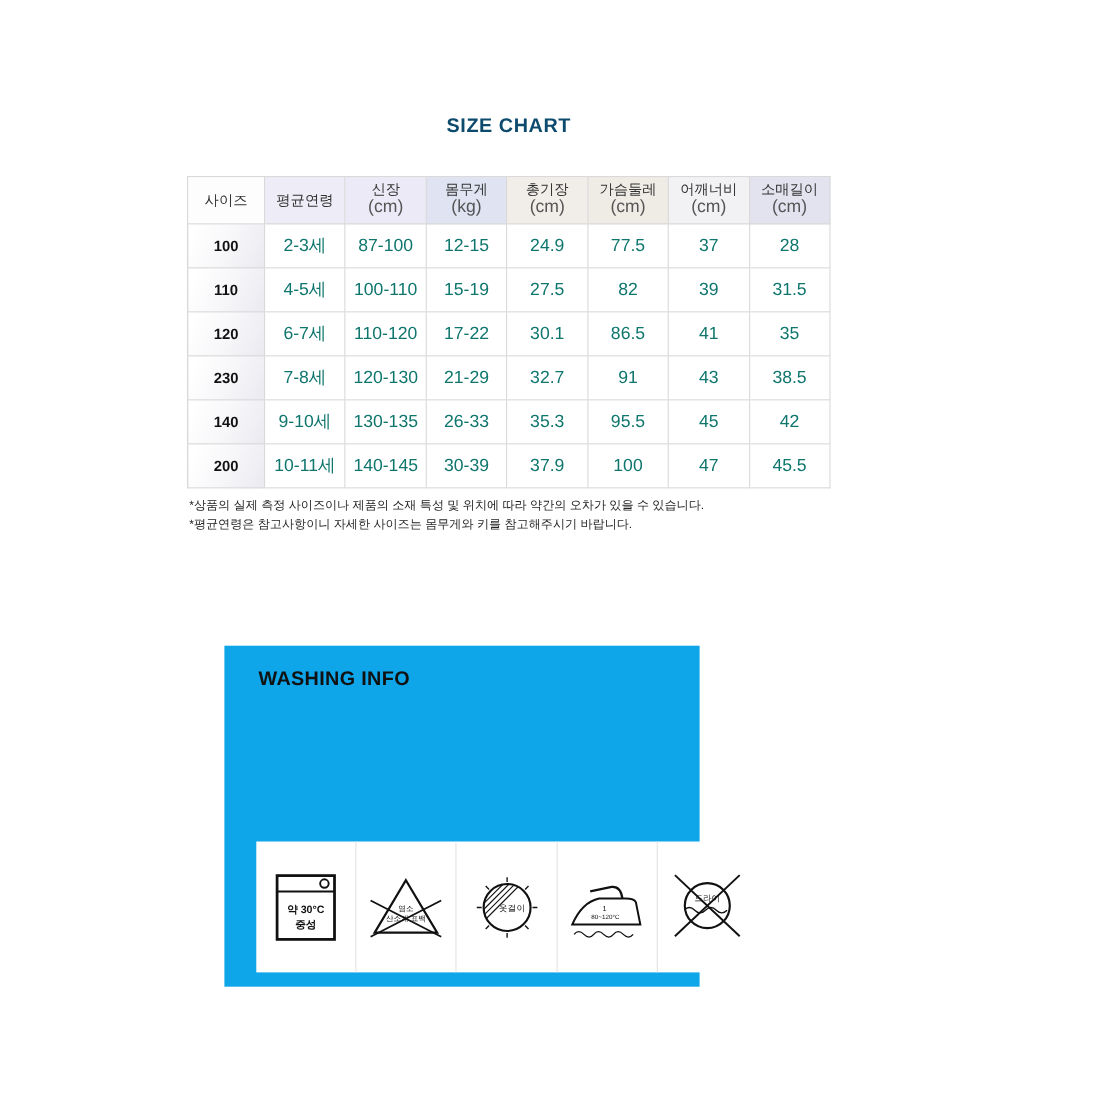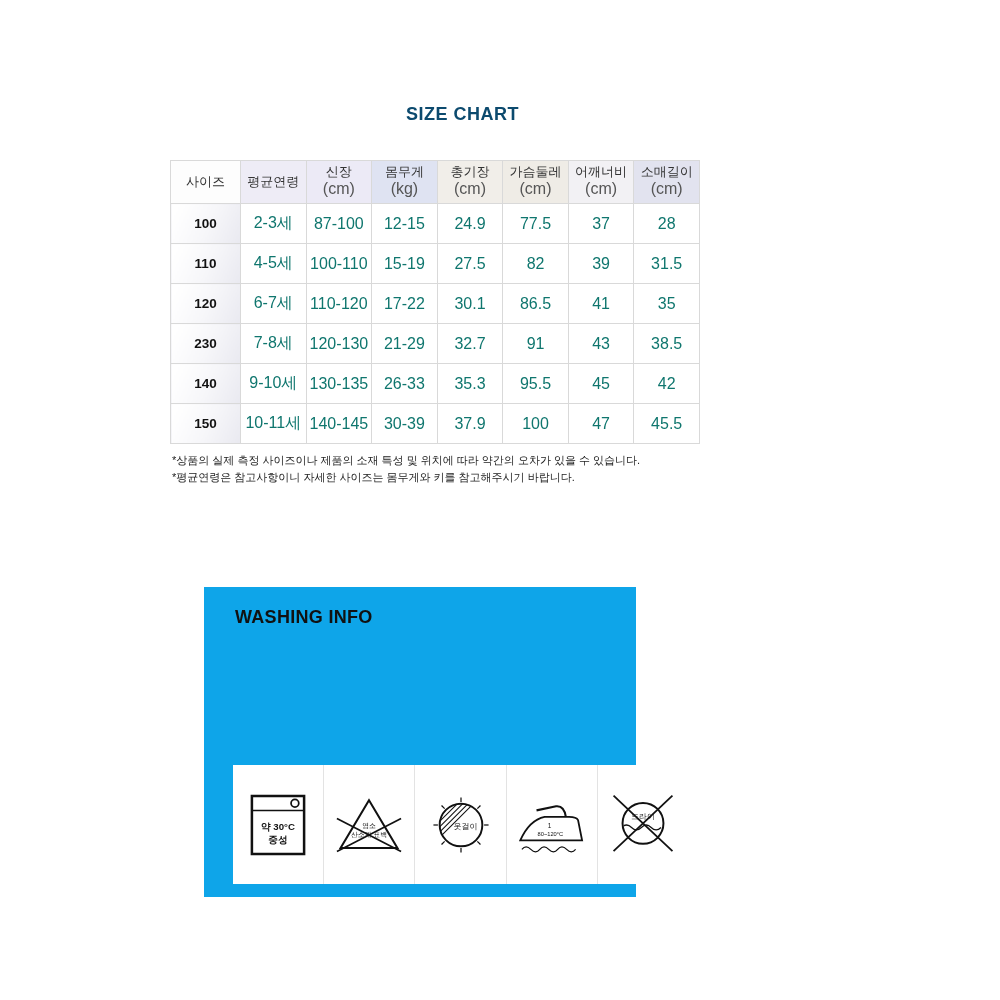--- a/index.html
+++ b/index.html
@@ -1,21 +1,21 @@
 <!DOCTYPE html>
 <html><head>
 <meta charset="utf-8">
 <style>
   html,body{margin:0;padding:0;width:1000px;height:1000px;background:#ffffff;overflow:hidden;}
   body{position:relative;font-family:"Liberation Sans","DejaVu Sans",sans-serif;color:#222;}
 
   .page-title{position:absolute;left:170px;top:104px;width:585px;margin:0;
     text-align:center;font-size:18px;font-weight:bold;letter-spacing:.5px;color:#0c4a6e;}
 
-  table.size-table{position:absolute;left:170px;top:160px;width:530px;
+  table.size-table{position:absolute;left:170px;top:160px;width:585px;
     border-collapse:collapse;table-layout:fixed;}
   .size-table th,.size-table td{border:1px solid #d9d9d9;text-align:center;
     vertical-align:middle;padding:0;}
   .size-table thead th{height:42px;font-weight:normal;font-size:13px;color:#333;line-height:1.15;}
   .size-table thead th .unit{display:block;font-size:16px;color:#555;}
   .size-table tbody td{height:39px;font-size:16px;color:#0f766e;}
   .size-table tbody td.size-col{font-weight:bold;font-size:13.5px;color:#111;
     background:linear-gradient(115deg,#ffffff 8%,#f6f6f9 55%,#e9e9f0 100%);}
 
   .notes{position:absolute;left:172px;top:452px;margin:0;font-size:11px;
@@ -113,21 +113,21 @@
         <td class="size-col">140</td>
         <td>9-10세</td>
         <td>130-135</td>
         <td>26-33</td>
         <td>35.3</td>
         <td>95.5</td>
         <td>45</td>
         <td>42</td>
       </tr>
       <tr>
-        <td class="size-col">150</td>
+        <td class="size-col">200</td>
         <td>10-11세</td>
         <td>140-145</td>
         <td>30-39</td>
         <td>37.9</td>
         <td>100</td>
         <td>47</td>
         <td>45.5</td>
       </tr>
     </tbody>
 </table>

